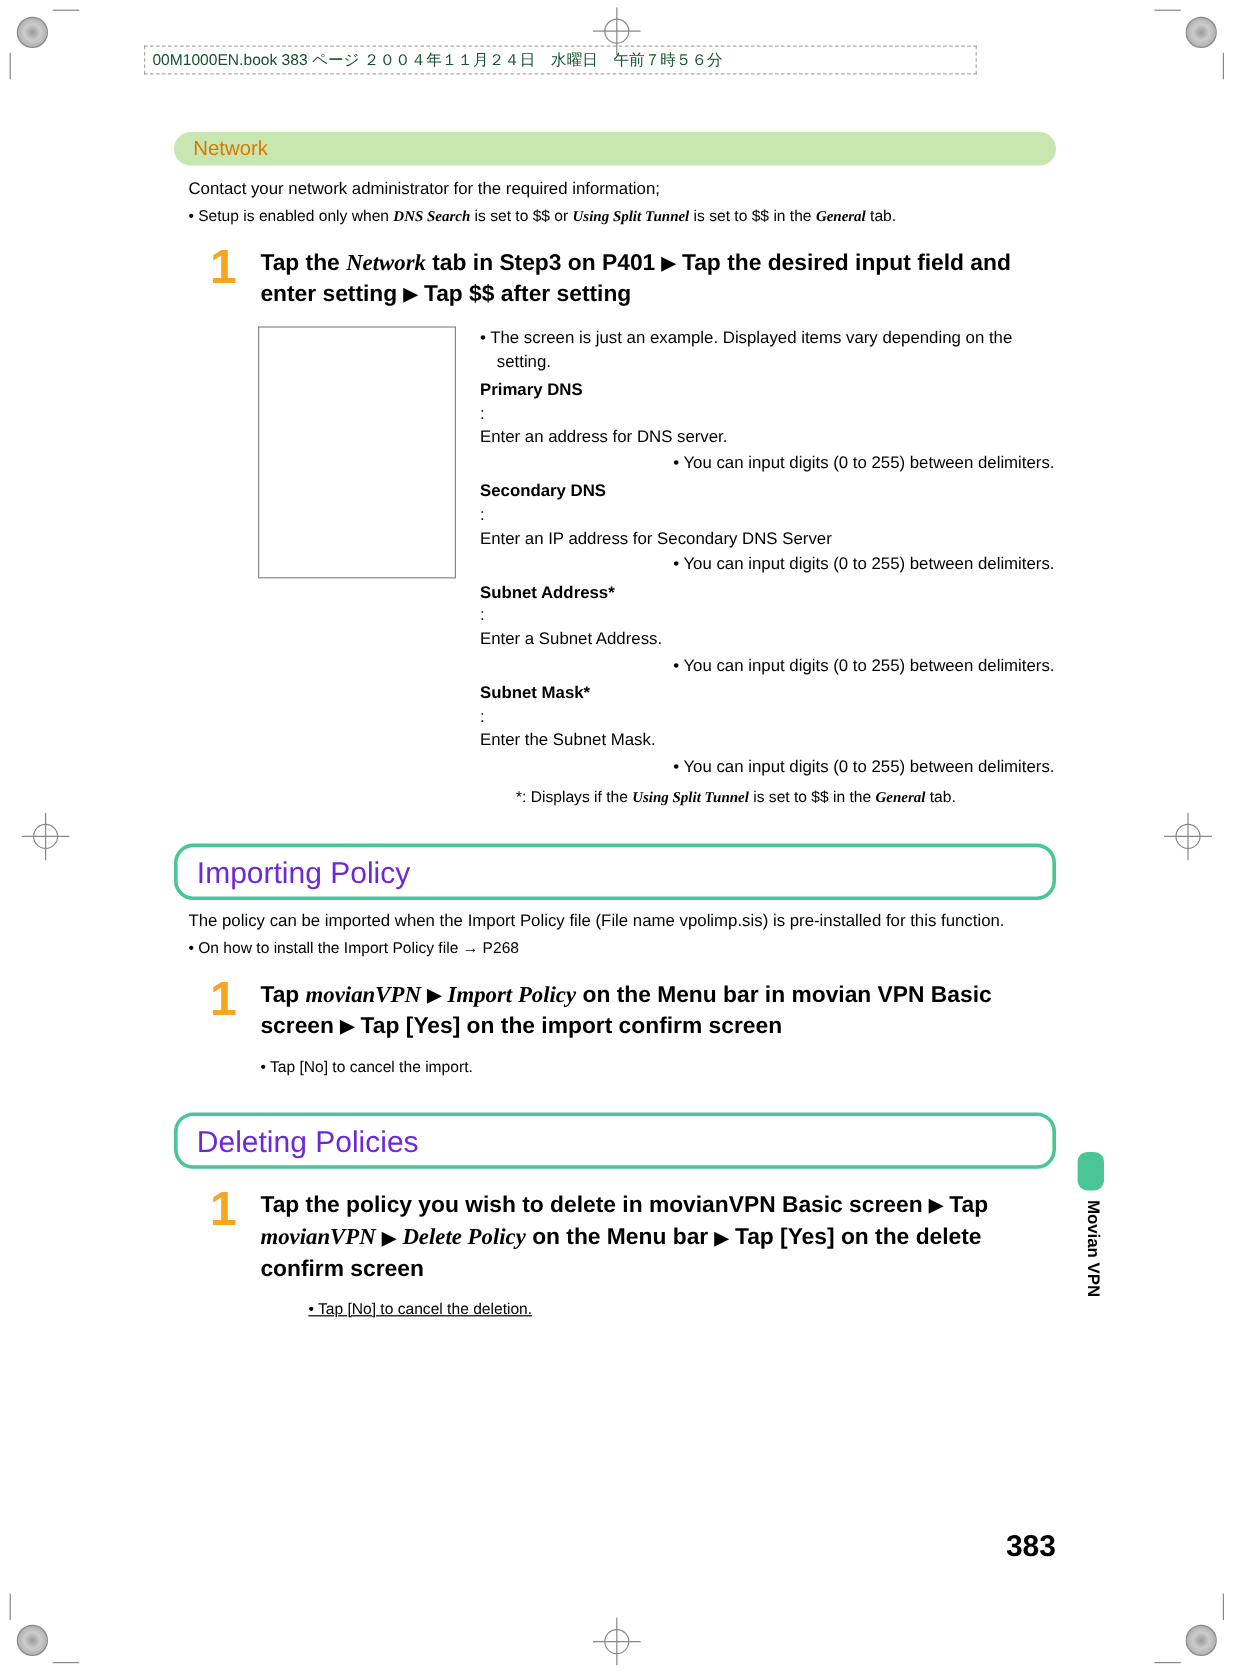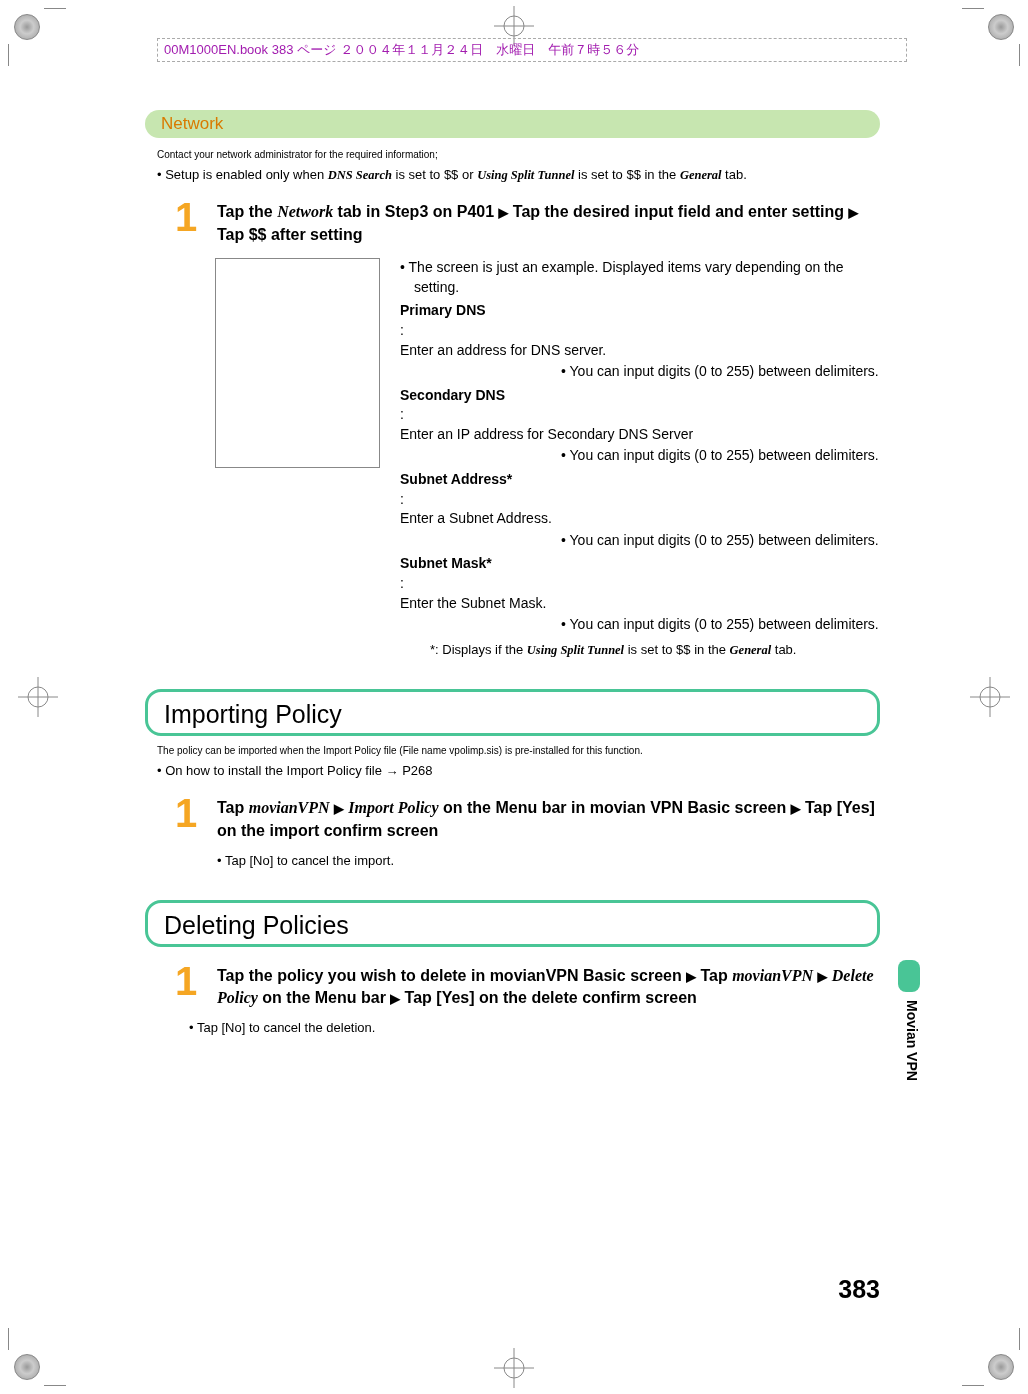--- a/index.html
+++ b/index.html
@@ -41,25 +41,24 @@
     .reg-mark svg { width:100%; height:100%; }
     .reg-left { left: 18px; top: 50%; transform: translateY(-50%); }
     .reg-right { right: 18px; top: 50%; transform: translateY(-50%); }
     .reg-top { top: 6px; left: 50%; transform: translateX(-50%);}
     .reg-bottom { bottom: 6px; left: 50%; transform: translateX(-50%);}
     .header-meta {
       position: absolute;
       top: 38px;
       left: 120px;
       font-size: 13px;
-      color: #a21caf;
+      color: #14532d;
       border: 1px dashed #aaa;
       padding: 2px 6px;
-      width: 750px;
-      margin-left: 37px;
+      width: 694px;
     }
     .page-content {
       position: absolute;
       top: 110px;
       left: 145px;
       width: 735px;
     }
     .section-tab-small {
       background: #c7e6b0;
       border-radius: 14px;
@@ -68,21 +67,21 @@
       width: 100%;
       margin-bottom: 6px;
     }
     .section-tab-small span {
       color: #d97a00;
       font-size: 17px;
       font-weight: normal;
       margin-left: 4px;
     }
     .body-text {
-      font-size: 10px;
+      font-size: 14px;
       margin: 4px 12px 4px 12px;
       line-height: 1.35;
     }
     .bullet-outer {
       font-size: 13px;
       margin: 2px 8px 10px 12px;
       padding-left: 12px;
       text-indent: -12px;
       line-height: 1.35;
     }
@@ -93,21 +92,21 @@
     .step-num {
       color: #f5a623;
       font-size: 40px;
       font-weight: bold;
       line-height: 1;
       width: 42px;
       flex-shrink: 0;
       font-family: Arial, sans-serif;
     }
     .step-text {
-      font-size: 16px;
+      font-size: 19px;
       font-weight: bold;
       line-height: 1.4;
       padding-top: 4px;
     }
     .italic-bold { font-family: Georgia, "Times New Roman", serif; font-style: italic; font-weight: bold; }
     .italic-bold-small { font-family: Georgia, "Times New Roman", serif; font-style: italic; font-weight: bold; font-size: 0.96em; }
     .tri { font-size: 0.8em; vertical-align: middle;}
     .detail-block {
       display: flex;
       margin: 12px 0 20px 70px;
@@ -149,21 +148,21 @@
       margin-left: 30px;
     }
     .section-tab-big {
       border: 3px solid #49c596;
       border-radius: 16px;
       padding: 8px 16px 4px 16px;
       margin: 30px 0 8px 0;
       background: #fff;
     }
     .section-tab-big span {
-      color: #000000;
+      color: #6d28d9;
       font-size: 25px;
     }
     .sidebar-tab {
       position: absolute;
       right: 108px;
       top: 960px;
       width: 22px;
       height: 32px;
       background: #49c596;
       border-radius: 8px;
@@ -323,20 +322,20 @@
   
   <div class="section-tab-big">
     <span>Deleting Policies</span>
   </div>
   <div class="step-row">
     <div class="step-num">1</div>
     <div class="step-text">
       <span>Tap the policy you wish to delete in movianVPN Basic screen </span><span class="tri">▶</span><span> Tap </span><span class="italic-bold">movianVPN</span><span> </span><span class="tri">▶</span> <span class="italic-bold">Delete Policy</span><span> on the Menu bar </span><span class="tri">▶</span><span> Tap [Yes] on the delete confirm screen</span>
     </div>
   </div>
-  <div class="bullet-outer" style="margin-left:44px;">•  Tap [No] to cancel the deletion.</div>
+  <div class="bullet-outer" style="margin-left:112px;text-decoration:underline;">•  Tap [No] to cancel the deletion.</div>
 
 </div>
 
 <div class="sidebar-tab"></div>
 <div class="sidebar-label">Movian VPN</div>
 
 <div class="page-number">383</div>
 
 </body></html>

